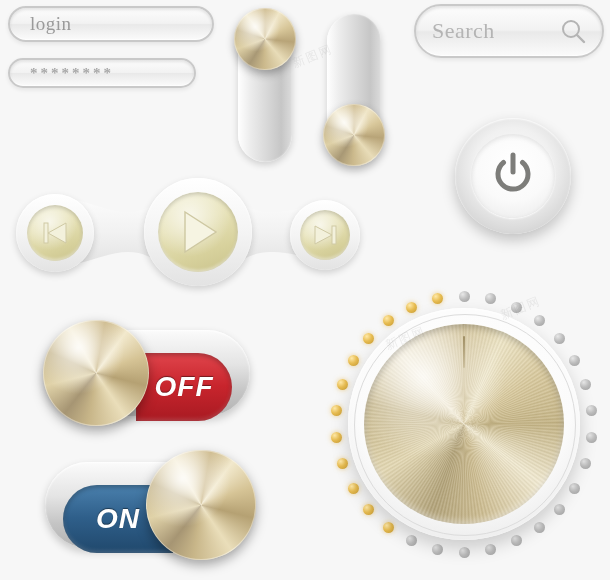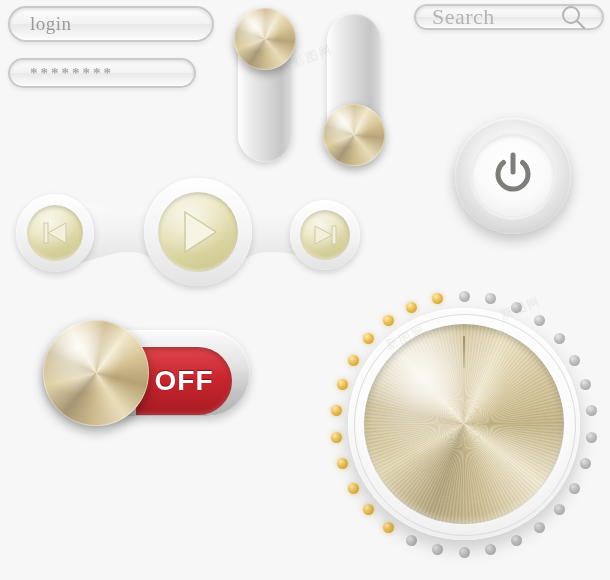--- a/index.html
+++ b/index.html
@@ -32,21 +32,21 @@
     overflow:hidden;
     font-family:Liberation Serif, serif;
   }
 
   #login-field{left:8px;top:6px;width:206px;height:36px;padding:0 20px;}
   #login-field .val{font-size:19px;}
 
   #password-field{left:8px;top:58px;width:188px;height:30px;padding:0 20px;}
   #password-field .val{font-size:15px;letter-spacing:3px;color:#a8a8a8;font-weight:bold;}
 
-  #search-field{left:414px;top:4px;width:190px;height:26px;padding:0 16px;justify-content:space-between;}
+  #search-field{left:414px;top:4px;width:190px;height:54px;padding:0 16px;justify-content:space-between;}
   #search-field .val{font-size:22px;color:#b4b4b4;}
   #search-field .mg{width:26px;height:26px;flex:0 0 26px;}
 
   
   .vslider{position:absolute;}
   .vtrack{
     position:absolute;left:0;top:0;width:100%;height:100%;
     border-radius:999px;
     background:linear-gradient(90deg,#ffffff 0%,#ededed 22%,#d5d5d5 58%,#c6c6c6 80%,#dcdcdc 100%);
     box-shadow:0 3px 7px rgba(0,0,0,.16), inset 0 0 2px rgba(255,255,255,.7);
@@ -113,25 +113,26 @@
 
   
   .toggle{position:absolute;}
   .tg-track{
     position:absolute;left:0;top:0;width:100%;height:100%;
     border-radius:999px;
     background:linear-gradient(180deg,#fbfbfb 0%,#e4e4e4 40%,#c4c4c4 72%,#b3b3b3 100%);
     box-shadow:0 4px 9px rgba(0,0,0,.20), inset 0 1px 2px rgba(255,255,255,.9);
   }
   .tg-badge{
-    position:absolute;top:17px;height:calc(100% - 18px);
+    position:absolute;top:23px;height:calc(100% - 18px);
     display:flex;align-items:center;justify-content:center;
     color:#ffffff;font-weight:bold;letter-spacing:1px;
     text-shadow:0 -1px 1px rgba(0,0,0,.45);
     box-shadow:inset 0 2px 5px rgba(0,0,0,.30), inset 0 -2px 4px rgba(255,255,255,.18);
+    font-style:italic;
   }
   .tg-knob{
     position:absolute;top:50%;transform:translateY(-50%);
     border-radius:50%;
     background:
       radial-gradient(circle at 33% 26%, rgba(255,255,255,.88) 0%, rgba(255,255,255,0) 44%),
       conic-gradient(from 10deg,
         #c6b07c 0deg,#f2e9cd 26deg,#d6c496 60deg,#b5a173 94deg,
         #eadeba 136deg,#c8b689 178deg,#a69573 208deg,#e0d2a8 246deg,
         #bdab7d 284deg,#f1e7c8 320deg,#c6b07c 360deg);
@@ -301,20 +302,25 @@
       </div>
     </div>
   </div>
 
   <div id="toggle-off" class="toggle">
     <div class="tg-track"></div>
     <div class="tg-badge">OFF</div>
     <div class="tg-knob"></div>
   </div>
 
+  <div id="toggle-on" class="toggle">
+    <div class="tg-track"></div>
+    <div class="tg-badge">ON</div>
+    <div class="tg-knob"></div>
+  </div>
 
   <div id="rotary-knob">
     <div class="rk-dots" id="rk-dots">
         <div class="rk-dot off" style="left: 146px; top: 18px;"></div>
         <div class="rk-dot off" style="left: 172.613px; top: 20.7971px;"></div>
         <div class="rk-dot off" style="left: 198.062px; top: 29.0662px;"></div>
         <div class="rk-dot off" style="left: 221.237px; top: 42.4458px;"></div>
         <div class="rk-dot off" style="left: 241.123px; top: 60.3513px;"></div>
         <div class="rk-dot off" style="left: 256.851px; top: 82px;"></div>
         <div class="rk-dot off" style="left: 267.735px; top: 106.446px;"></div>

